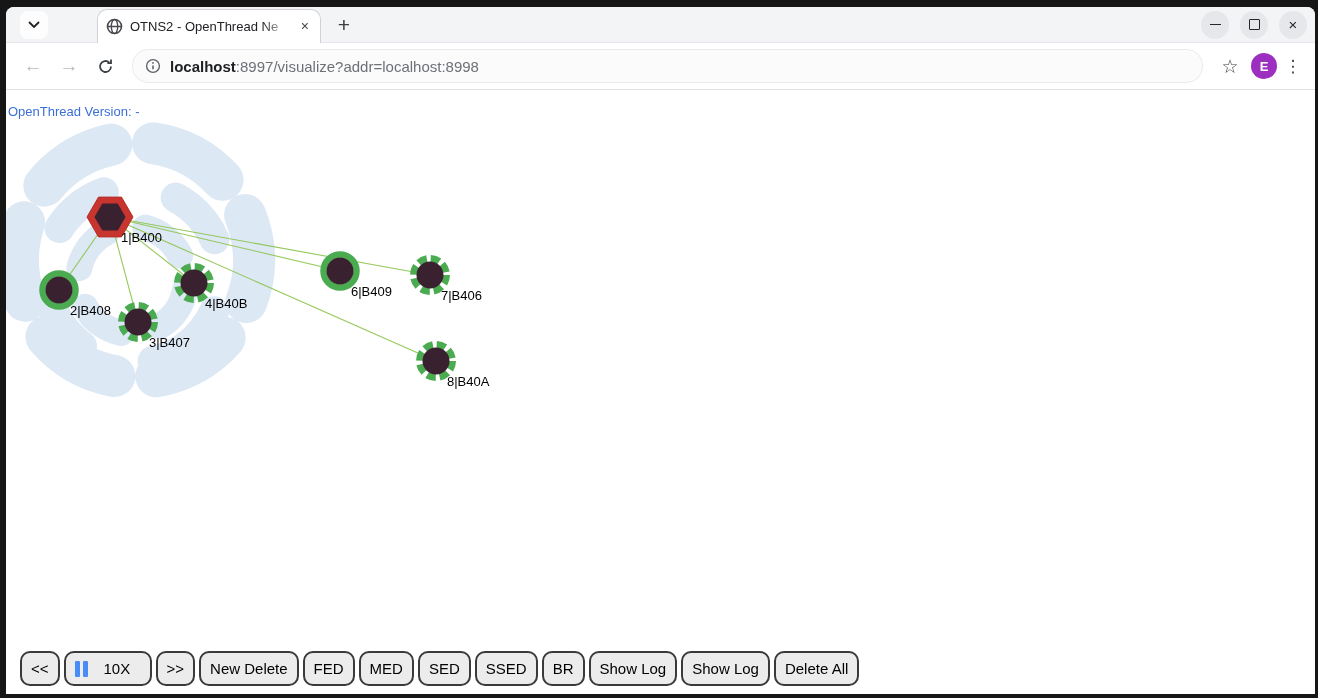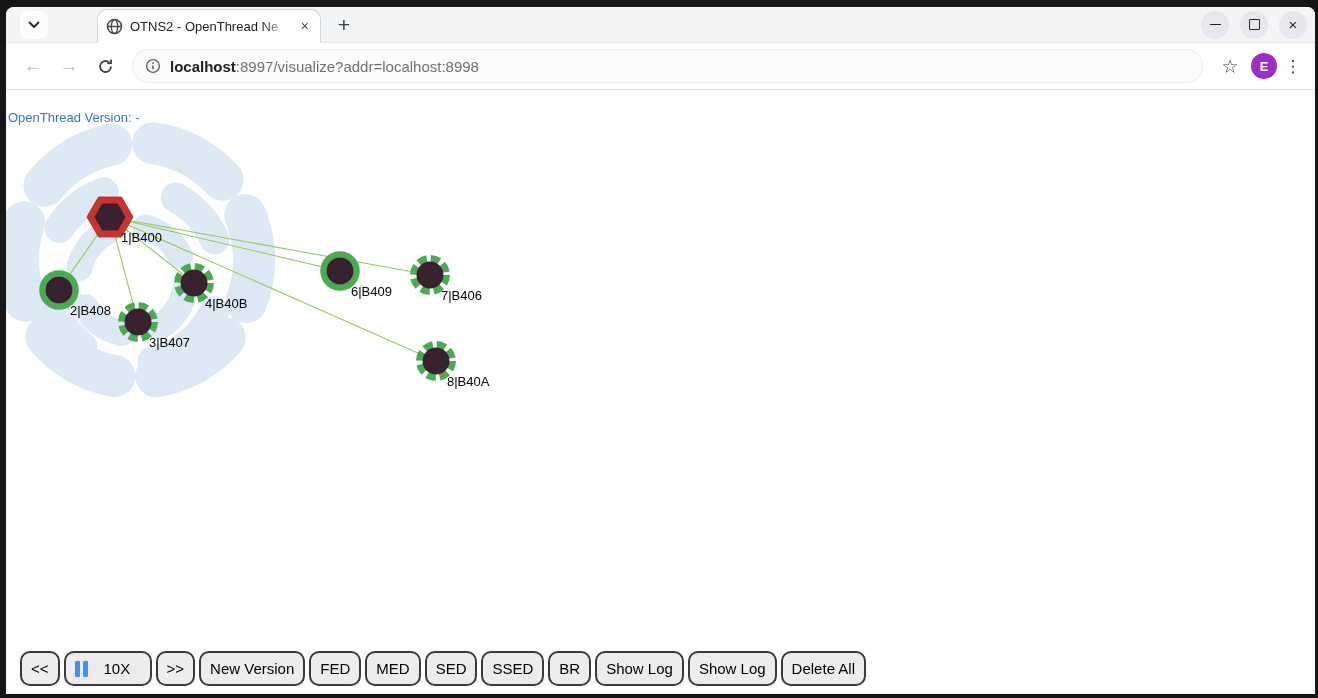--- a/index.html
+++ b/index.html
@@ -43,21 +43,21 @@
   .avatar{width:26px;height:26px;border-radius:50%;background:#9d2fc0;color:#fff;font-size:13px;
           font-weight:bold;display:flex;align-items:center;justify-content:center;cursor:pointer;}
   .kebab{font-size:17px;width:20px;}
   .chrome-divider{height:1px;background:#dfe1e4;flex:0 0 auto;}
 
   
   .content{position:relative;flex:1;background:#fff;overflow:hidden;}
   #net{position:absolute;inset:0;width:100%;height:100%;z-index:1;}
   .status{position:absolute;left:2px;top:11px;z-index:3;}
   .status-line{font:bold 13.5px "DejaVu Sans Mono",monospace;white-space:pre;color:#000;}
-  .version{font-size:13px;color:#3b6fd6;display:inline-block;margin-top:9px;cursor:pointer;
+  .version{font-size:13px;color:#3b6fd6;display:inline-block;margin-top:3px;cursor:pointer;
            text-decoration:none;}
   .edge{stroke:#8bc34a;stroke-width:1.1;opacity:.9;}
   .node-label{font:13px "Liberation Sans",sans-serif;fill:#000;}
 
   
   .bottom-bar{position:absolute;left:14px;bottom:8px;display:flex;gap:4px;z-index:3;}
   .tbtn{height:35px;border:2px solid #3a3a3a;border-radius:10px;background:#ececec;
         font-family:"Liberation Sans","DejaVu Sans",sans-serif;font-size:15px;color:#000;
         padding:0 9px;display:flex;align-items:center;gap:6px;cursor:pointer;box-sizing:border-box;}
   .tbtn.speed{width:88px;justify-content:flex-start;gap:16px;}
@@ -188,21 +188,21 @@
         <span class="pause-icon">
             <i></i>
             <i></i>
           </span>
         <span>10X</span>
       </button>
       <button class="tbtn">
           <span>&gt;&gt;</span>
         </button>
       <button class="tbtn">
-          <span>New Version</span>
+          <span>New Delete</span>
         </button>
       <button class="tbtn">
           <span>FED</span>
         </button>
       <button class="tbtn">
           <span>MED</span>
         </button>
       <button class="tbtn">
           <span>SED</span>
         </button>

